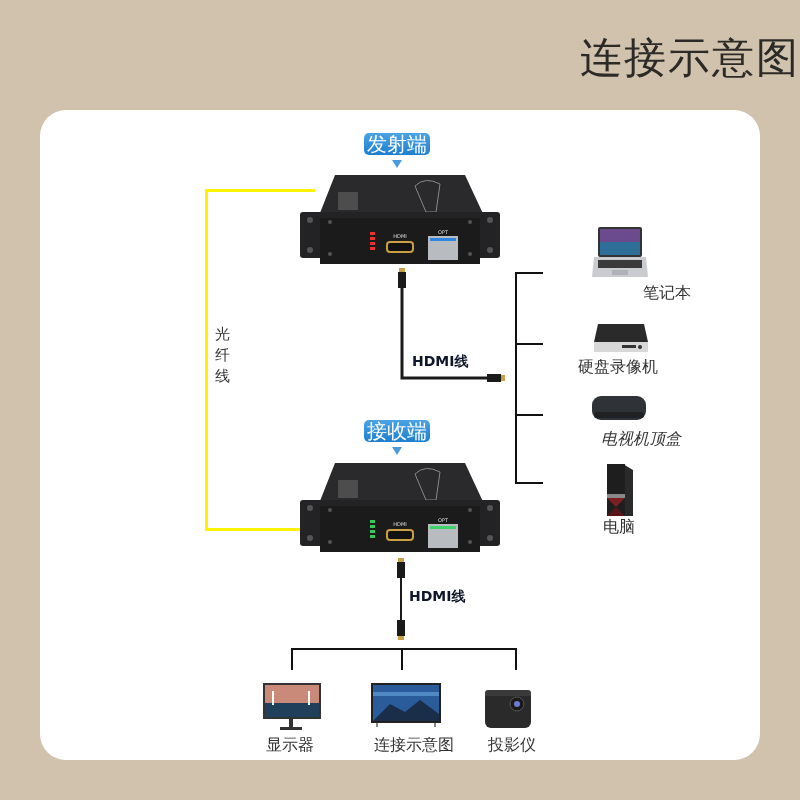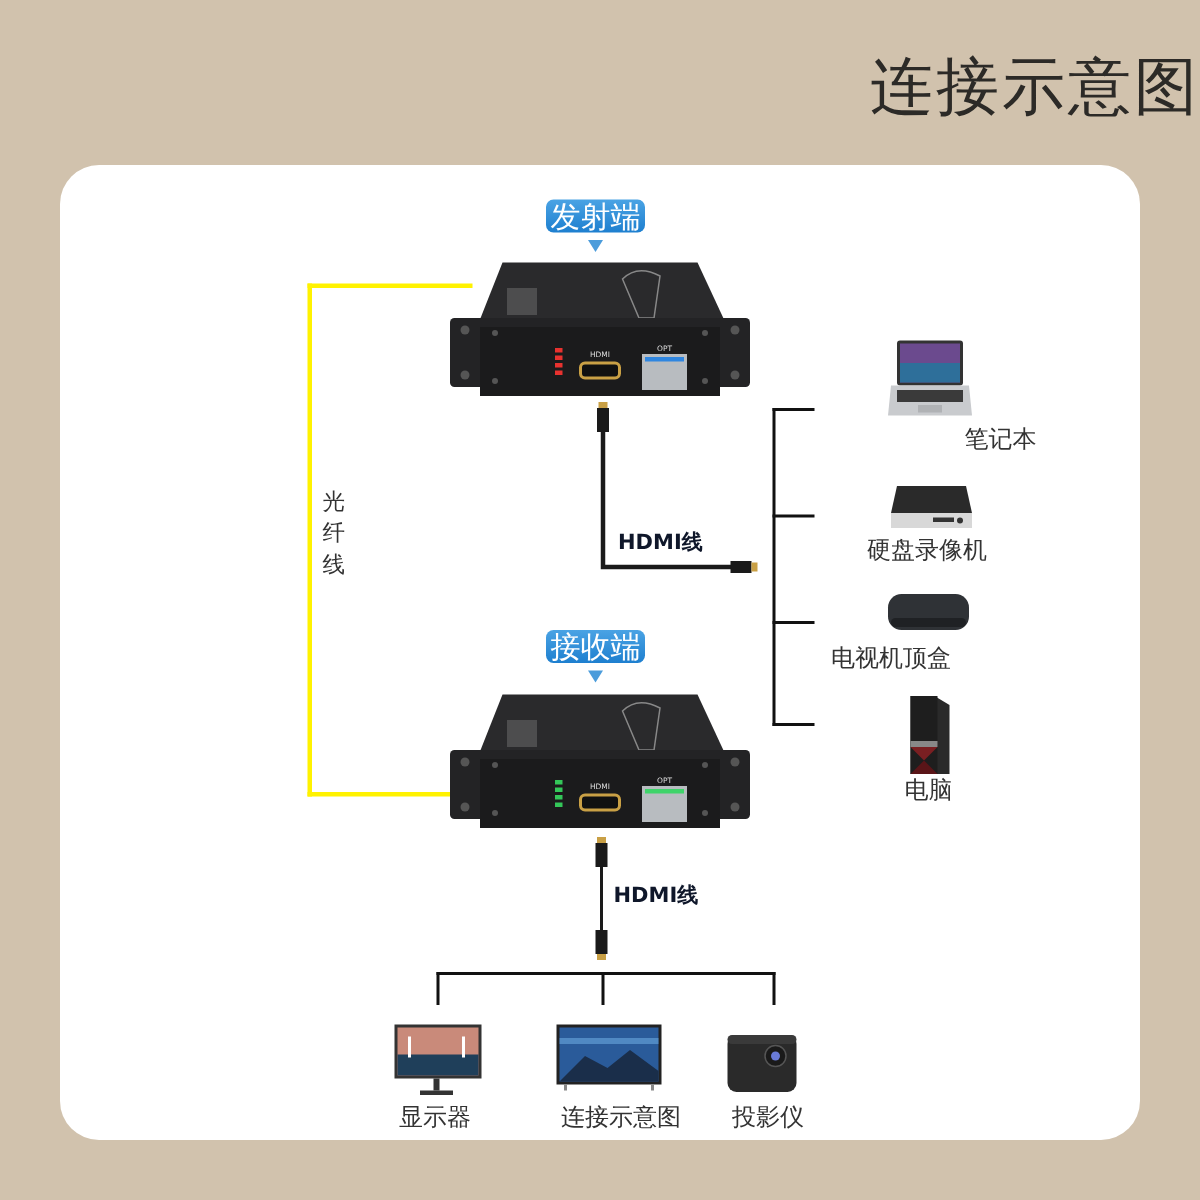--- a/index.html
+++ b/index.html
@@ -97,21 +97,21 @@
   </svg>
 </div>
 <div class="label" style="left:578px;top:357px;">硬盘录像机</div>
 
 <div class="abs" style="left:590px;top:394px;width:58px;height:28px;">
   <svg width="58" height="28" viewBox="0 0 58 28">
     <rect x="2" y="2" width="54" height="24" rx="9" fill="#2f3236"></rect>
     <rect x="4" y="18" width="50" height="6" rx="3" fill="#1f2124"></rect>
   </svg>
 </div>
-<div class="label" style="left:554px;top:429px;">电视机顶盒</div>
+<div class="label" style="left:601px;top:429px;font-style:italic;">电视机顶盒</div>
 
 <div class="abs" style="left:605px;top:462px;width:30px;height:56px;">
   <svg width="30" height="56" viewBox="0 0 30 56">
     <polygon points="2,2 18,2 28,8 28,54 2,54" fill="#2a2a2a"></polygon>
     <rect x="2" y="2" width="18" height="52" fill="#1e1e1e"></rect>
     <rect x="2" y="32" width="18" height="4" fill="#888"></rect>
     <polygon points="2,36 20,36 11,45" fill="#7a1f22"></polygon>
     <polygon points="2,54 20,54 11,45" fill="#5a1518"></polygon>
   </svg>
 </div>

